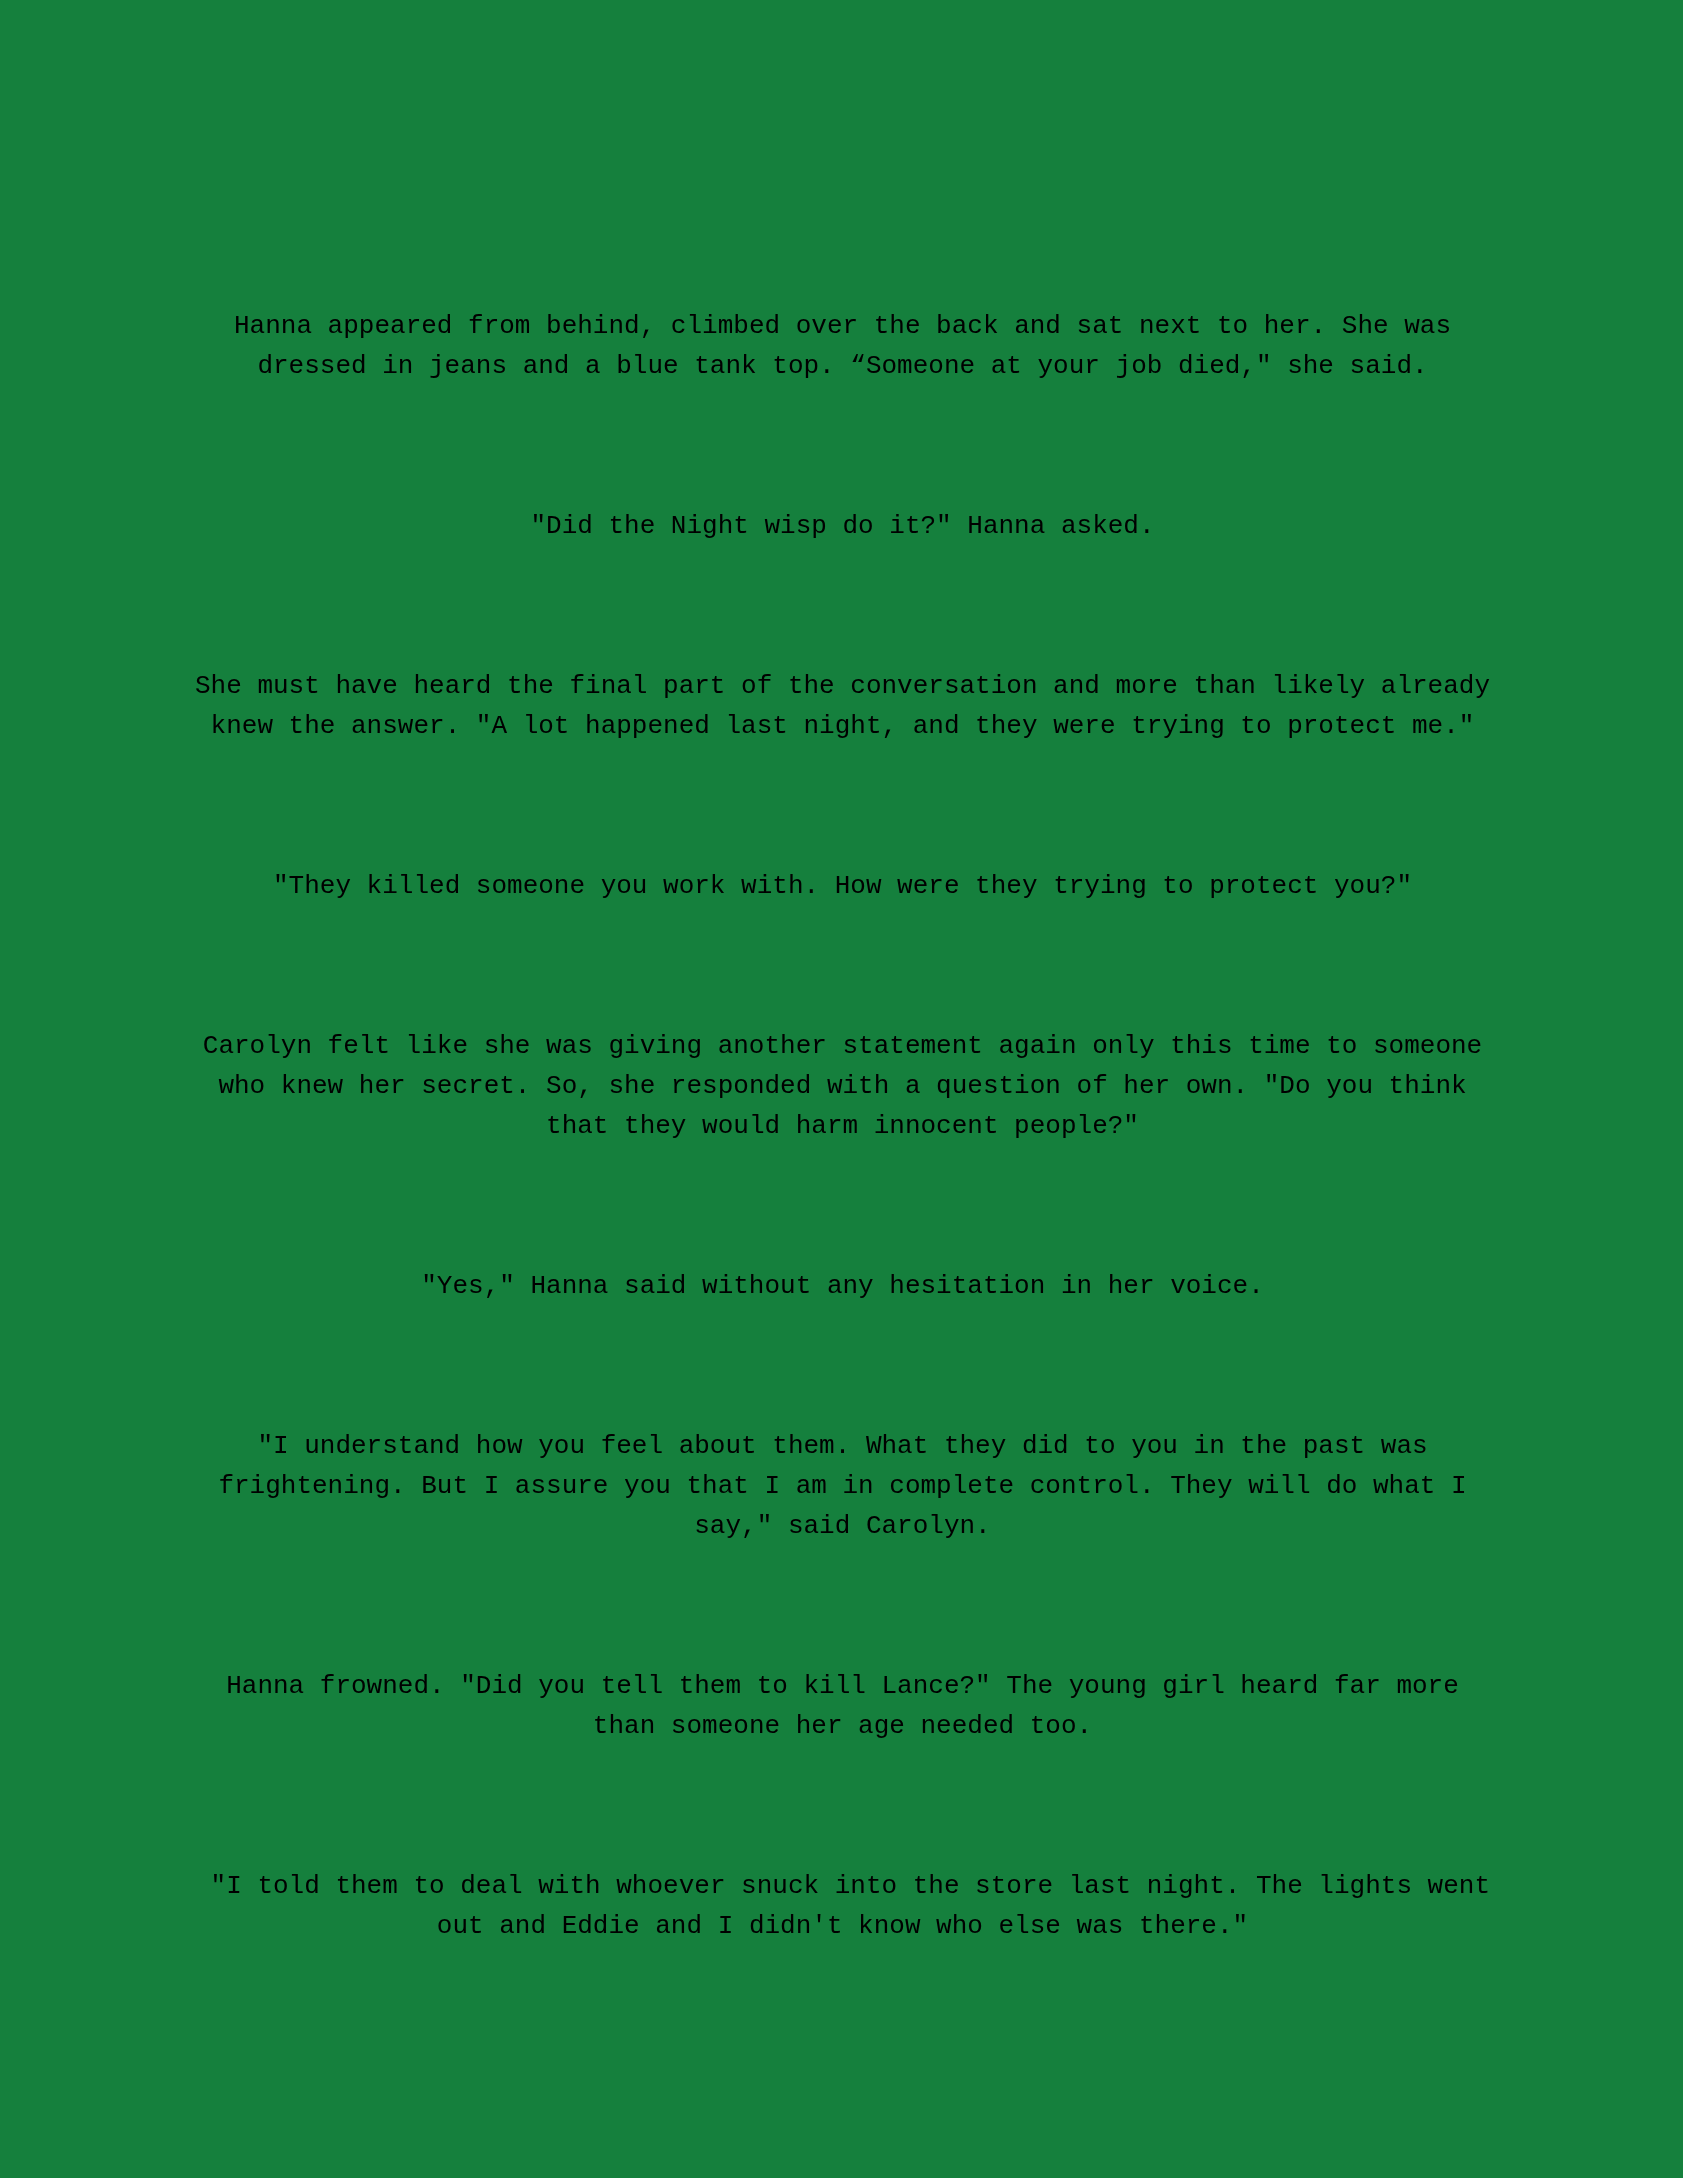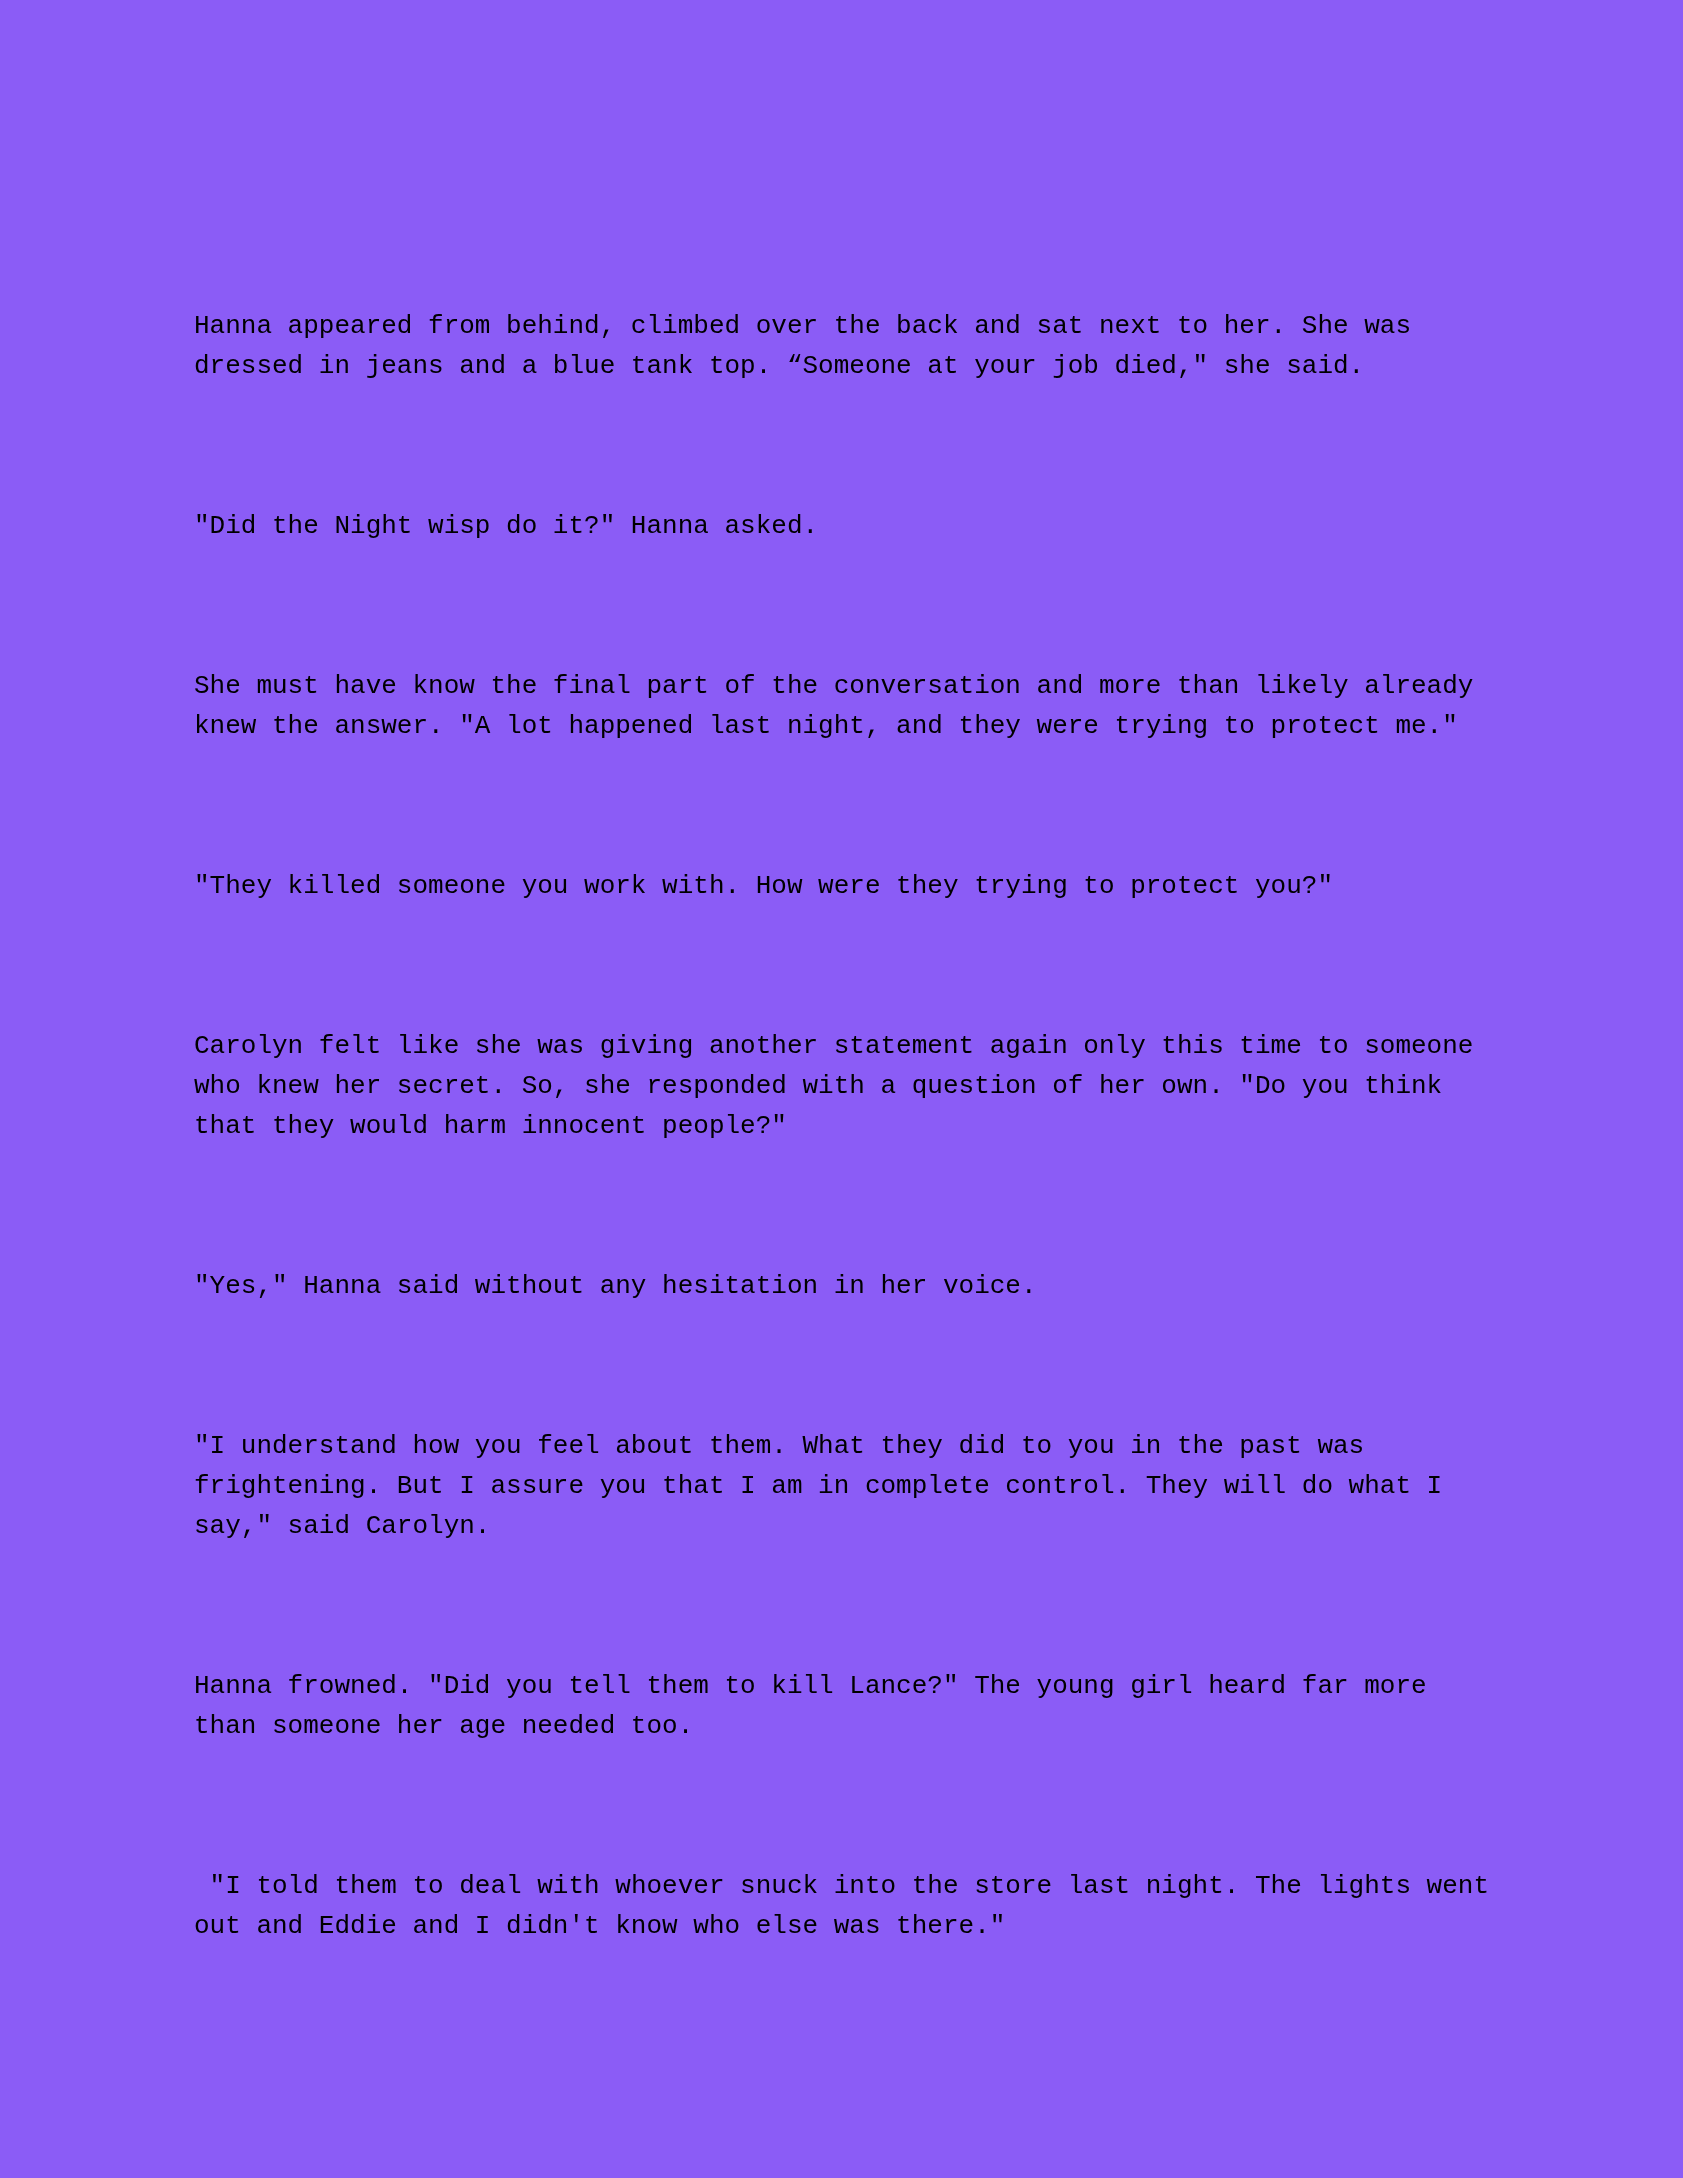--- a/index.html
+++ b/index.html
@@ -11,22 +11,23 @@
   body {
     width: 1683px;
     height: 2178px;
     overflow: hidden;
     font-family: "Liberation Mono", "DejaVu Sans Mono", monospace;
   }
   #page {
     position: relative;
     width: 1683px;
     height: 2178px;
-    background: #8b5cf6;
+    background: #15803d;
     box-sizing: border-box;
+    text-align: center;
   }
   #text-body {
     position: absolute;
     left: 194px;
     top: 186px;
     width: 1297px;
     font-size: 26px;
     line-height: 40px;
     color: #000000;
     letter-spacing: 0px;
@@ -45,21 +46,21 @@
   }
 </style>
 </head>
 <body>
 
 <div id="page">
   <div id="text-body">
 
     <p class="para">Hanna appeared from behind, climbed over the back and sat next to her. She was dressed in jeans and a blue tank top. “Someone at your job died," she said.</p>
     <p class="para">"Did the Night wisp do it?" Hanna asked.</p>
-    <p class="para">She must have know the final part of the conversation and more than likely already knew the answer. "A lot happened last night, and they were trying to protect me."</p>
+    <p class="para">She must have heard the final part of the conversation and more than likely already knew the answer. "A lot happened last night, and they were trying to protect me."</p>
     <p class="para">"They killed someone you work with. How were they trying to protect you?"</p>
     <p class="para">Carolyn felt like she was giving another statement again only this time to someone who knew her secret. So, she responded with a question of her own. "Do you think that they would harm innocent people?"</p>
     <p class="para">"Yes," Hanna said without any hesitation in her voice.</p>
     <p class="para">"I understand how you feel about them. What they did to you in the past was frightening. But I assure you that I am in complete control. They will do what I say," said Carolyn.</p>
     <p class="para">Hanna frowned. "Did you tell them to kill Lance?" The young girl heard far more than someone her age needed too.</p>
     <p class="para"> "I told them to deal with whoever snuck into the store last night. The lights went out and Eddie and I didn't know who else was there."</p>
     
     
     
     

